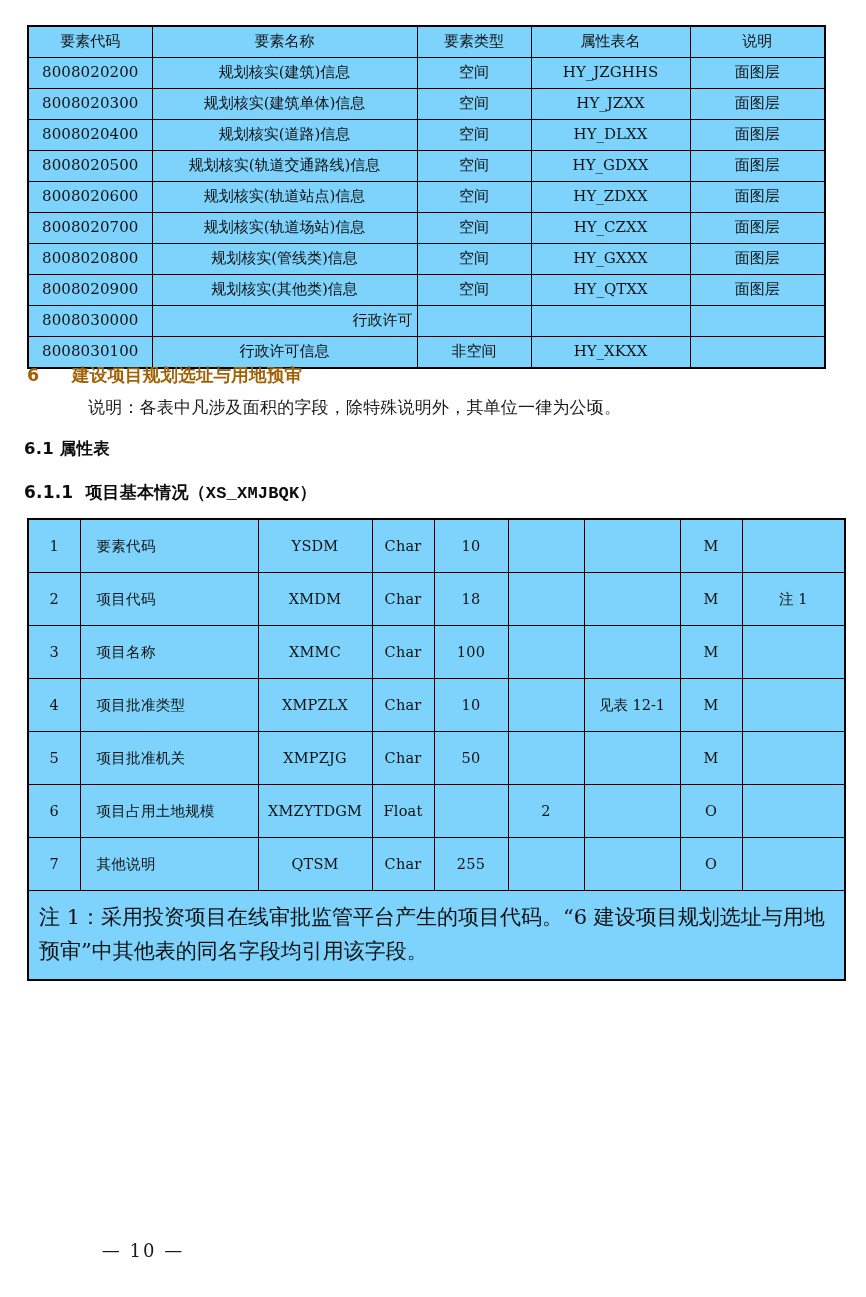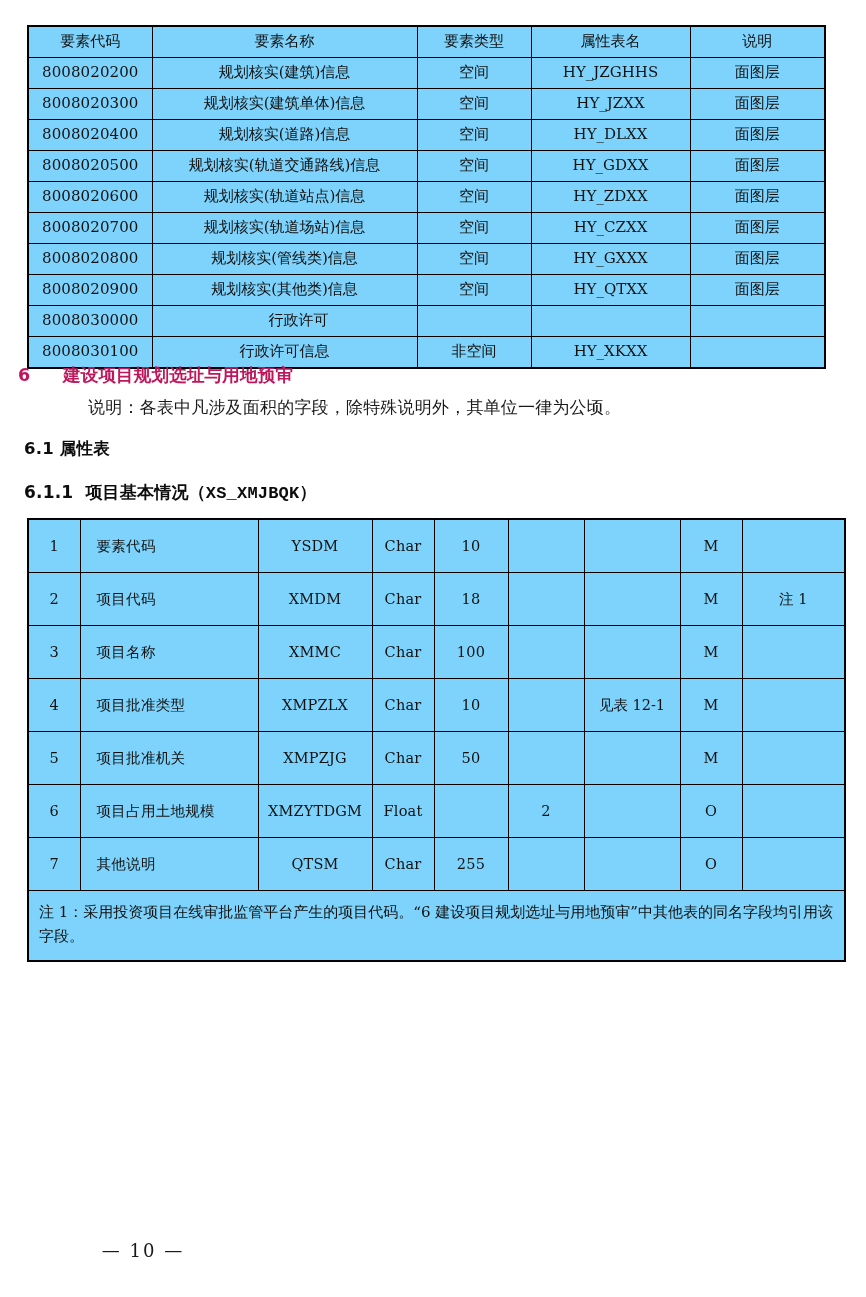--- a/index.html
+++ b/index.html
@@ -54,32 +54,32 @@
     height: 30px;
     font-size: 15px;
   }
   table.tbl1 .c-code   { width: 124px; }
   table.tbl1 .c-name   { width: 265px; }
   table.tbl1 .c-type   { width: 114px; }
   table.tbl1 .c-attr   { width: 159px; }
   table.tbl1 .c-desc   { width: 135px; }
   table.tbl1 .num      { font-family: "DejaVu Serif", "Liberation Serif", serif; letter-spacing: .1px; }
   table.tbl1 .latin    { font-family: "DejaVu Serif", "Liberation Serif", serif; }
-  table.tbl1 td.left   { text-align: center; padding-left: 32px; }
+  table.tbl1 td.left   { text-align: right; padding-left: 32px; }
 
   
   .h1-row {
     position: absolute;
-    left: 18px;
+    left: 27px;
     top: 363px;
     width: 800px;
     font-family: "DejaVu Sans", "Liberation Sans", sans-serif;
     font-weight: bold;
     font-size: 17.5px;
-    color: #be185d;
+    color: #a16207;
     letter-spacing: .2px;
   }
   .h1-row .h1-num { display: inline-block; width: 45px; }
 
   .note-line {
     position: absolute;
     left: 88px;
     top: 396px;
     font-size: 17px;
     color: #1a1a1a;
@@ -140,21 +140,21 @@
     padding-left: 16px;
     letter-spacing: .3px;
   }
   table.tbl2 td.latin {
     font-family: "DejaVu Serif", "Liberation Serif", serif;
     letter-spacing: .2px;
   }
   table.tbl2 td.footnote {
     text-align: left;
     padding: 9px 10px 11px 10px;
-    font-size: 15px;
+    font-size: 21px;
     line-height: 1.62;
     height: auto;
   }
 
   
   .page-number {
     position: absolute;
     left: 28px;
     top: 1240px;
     width: 230px;

